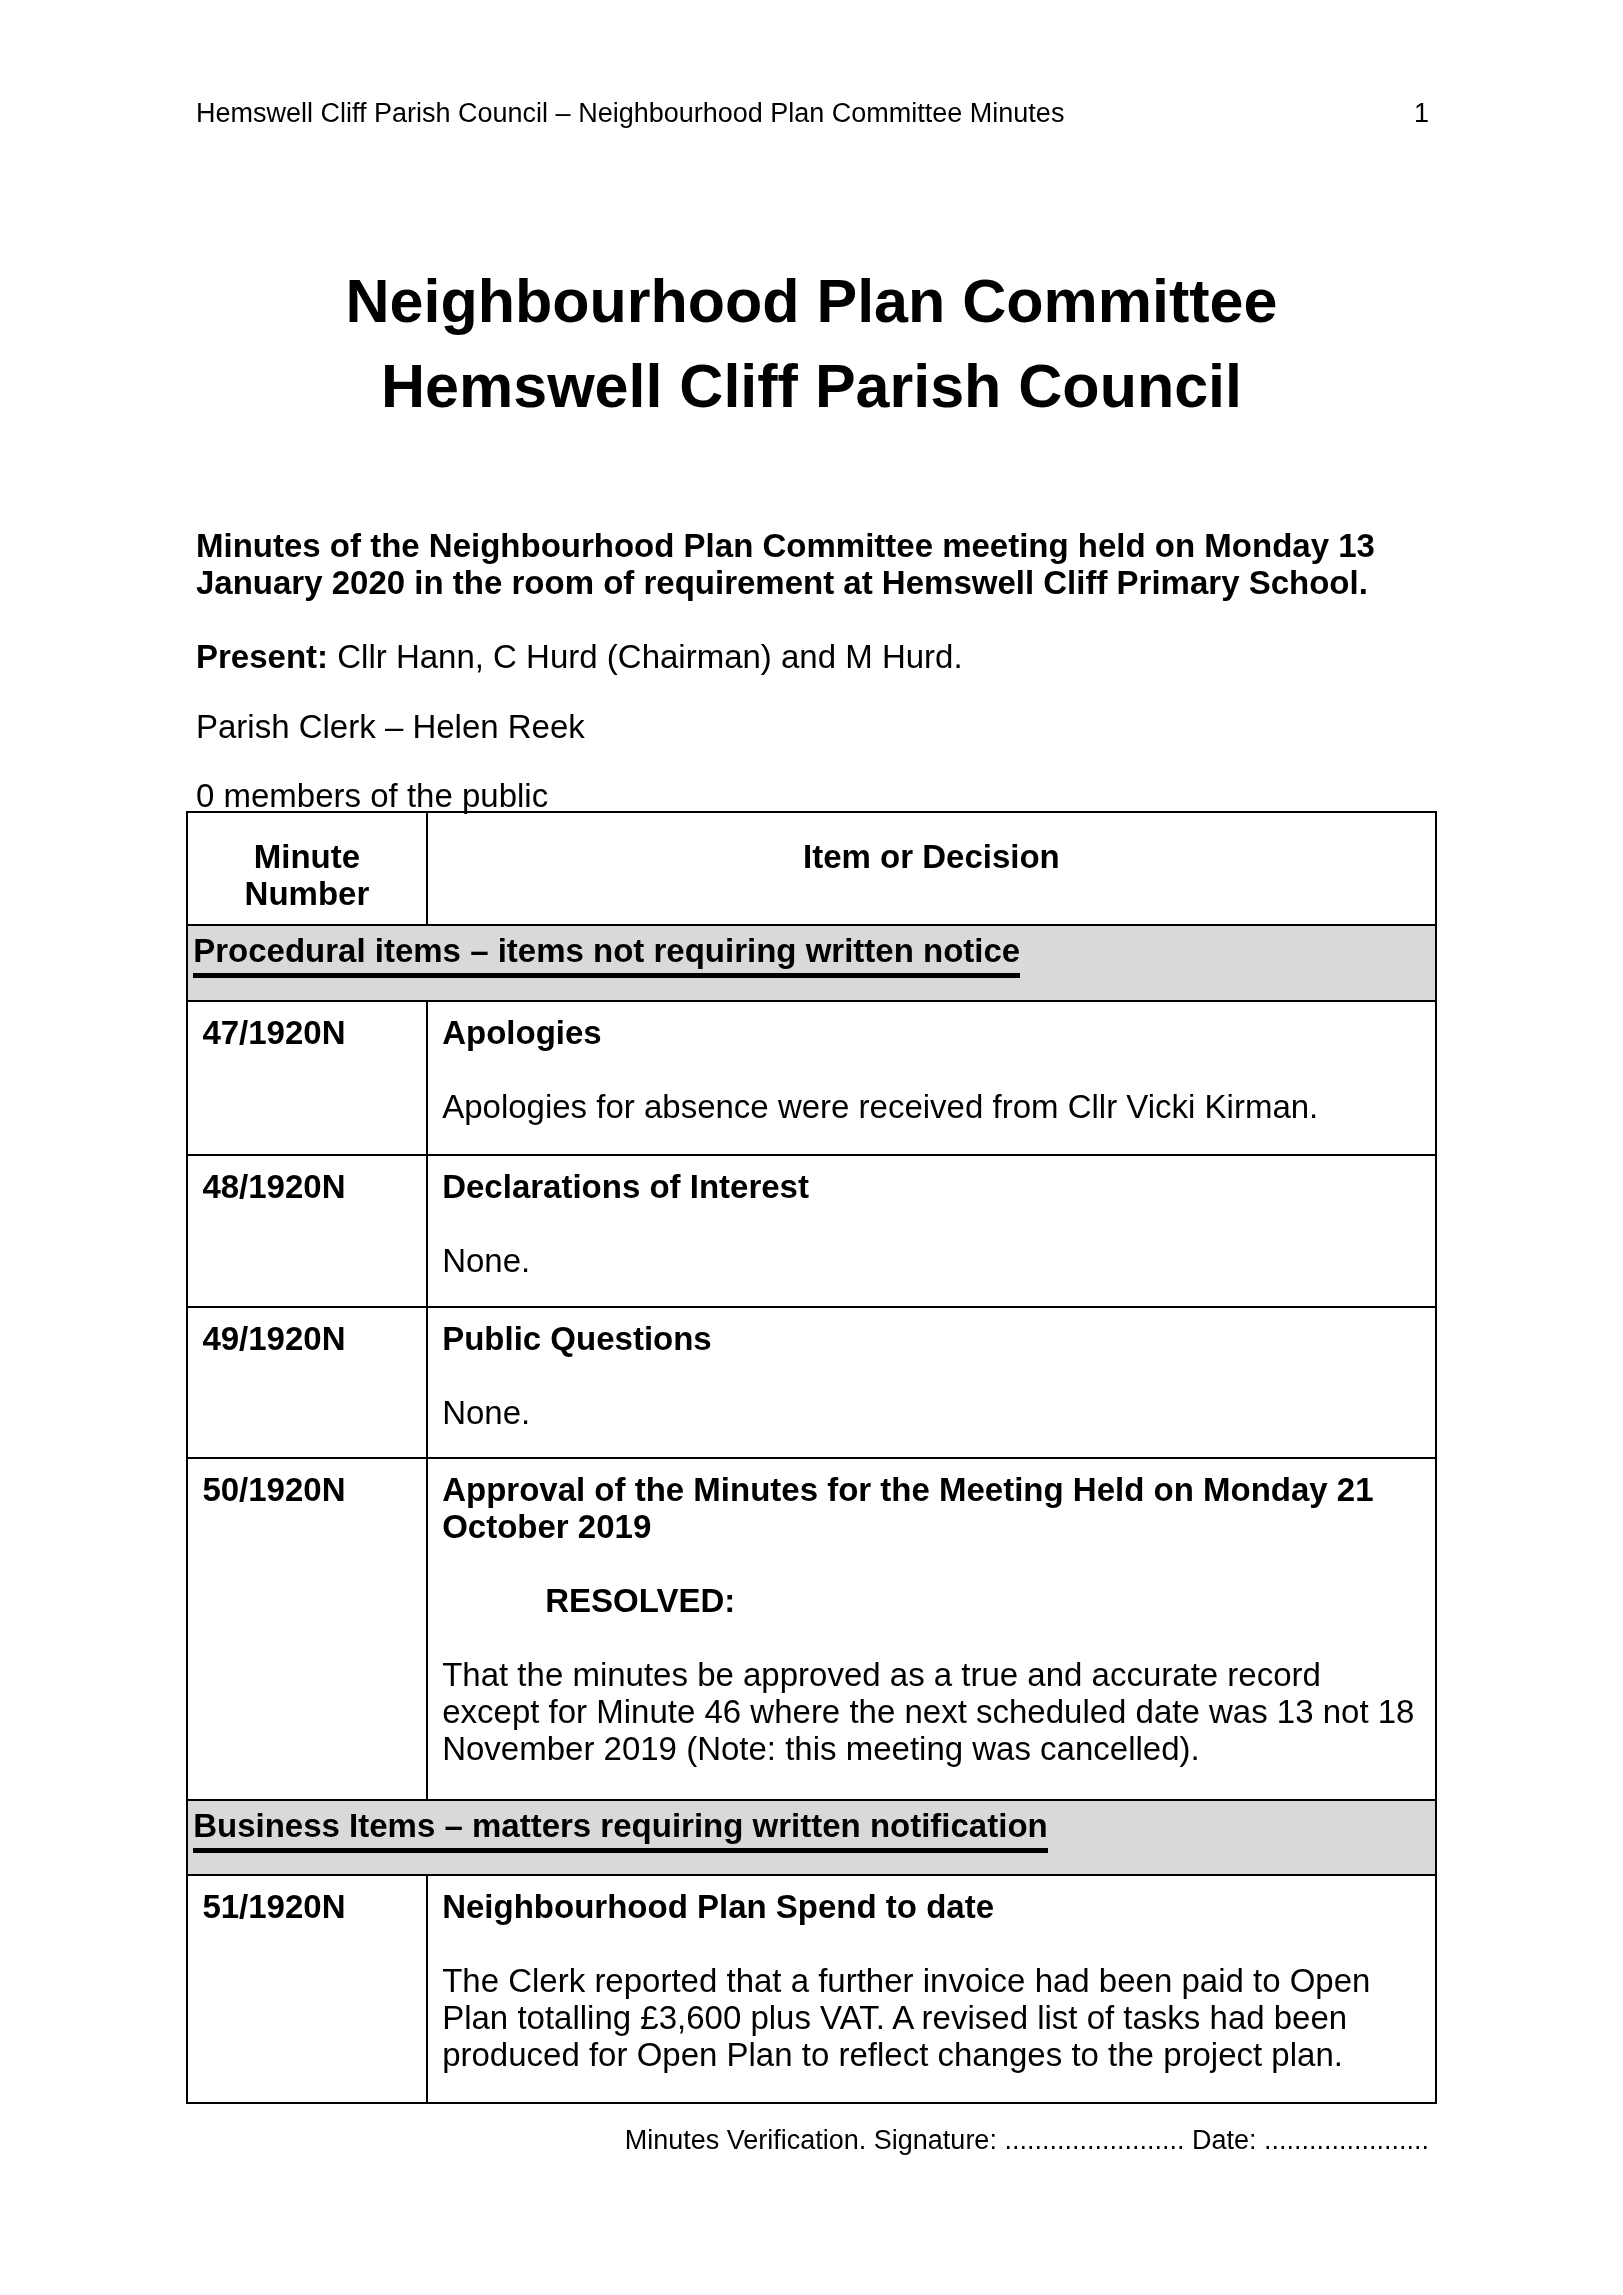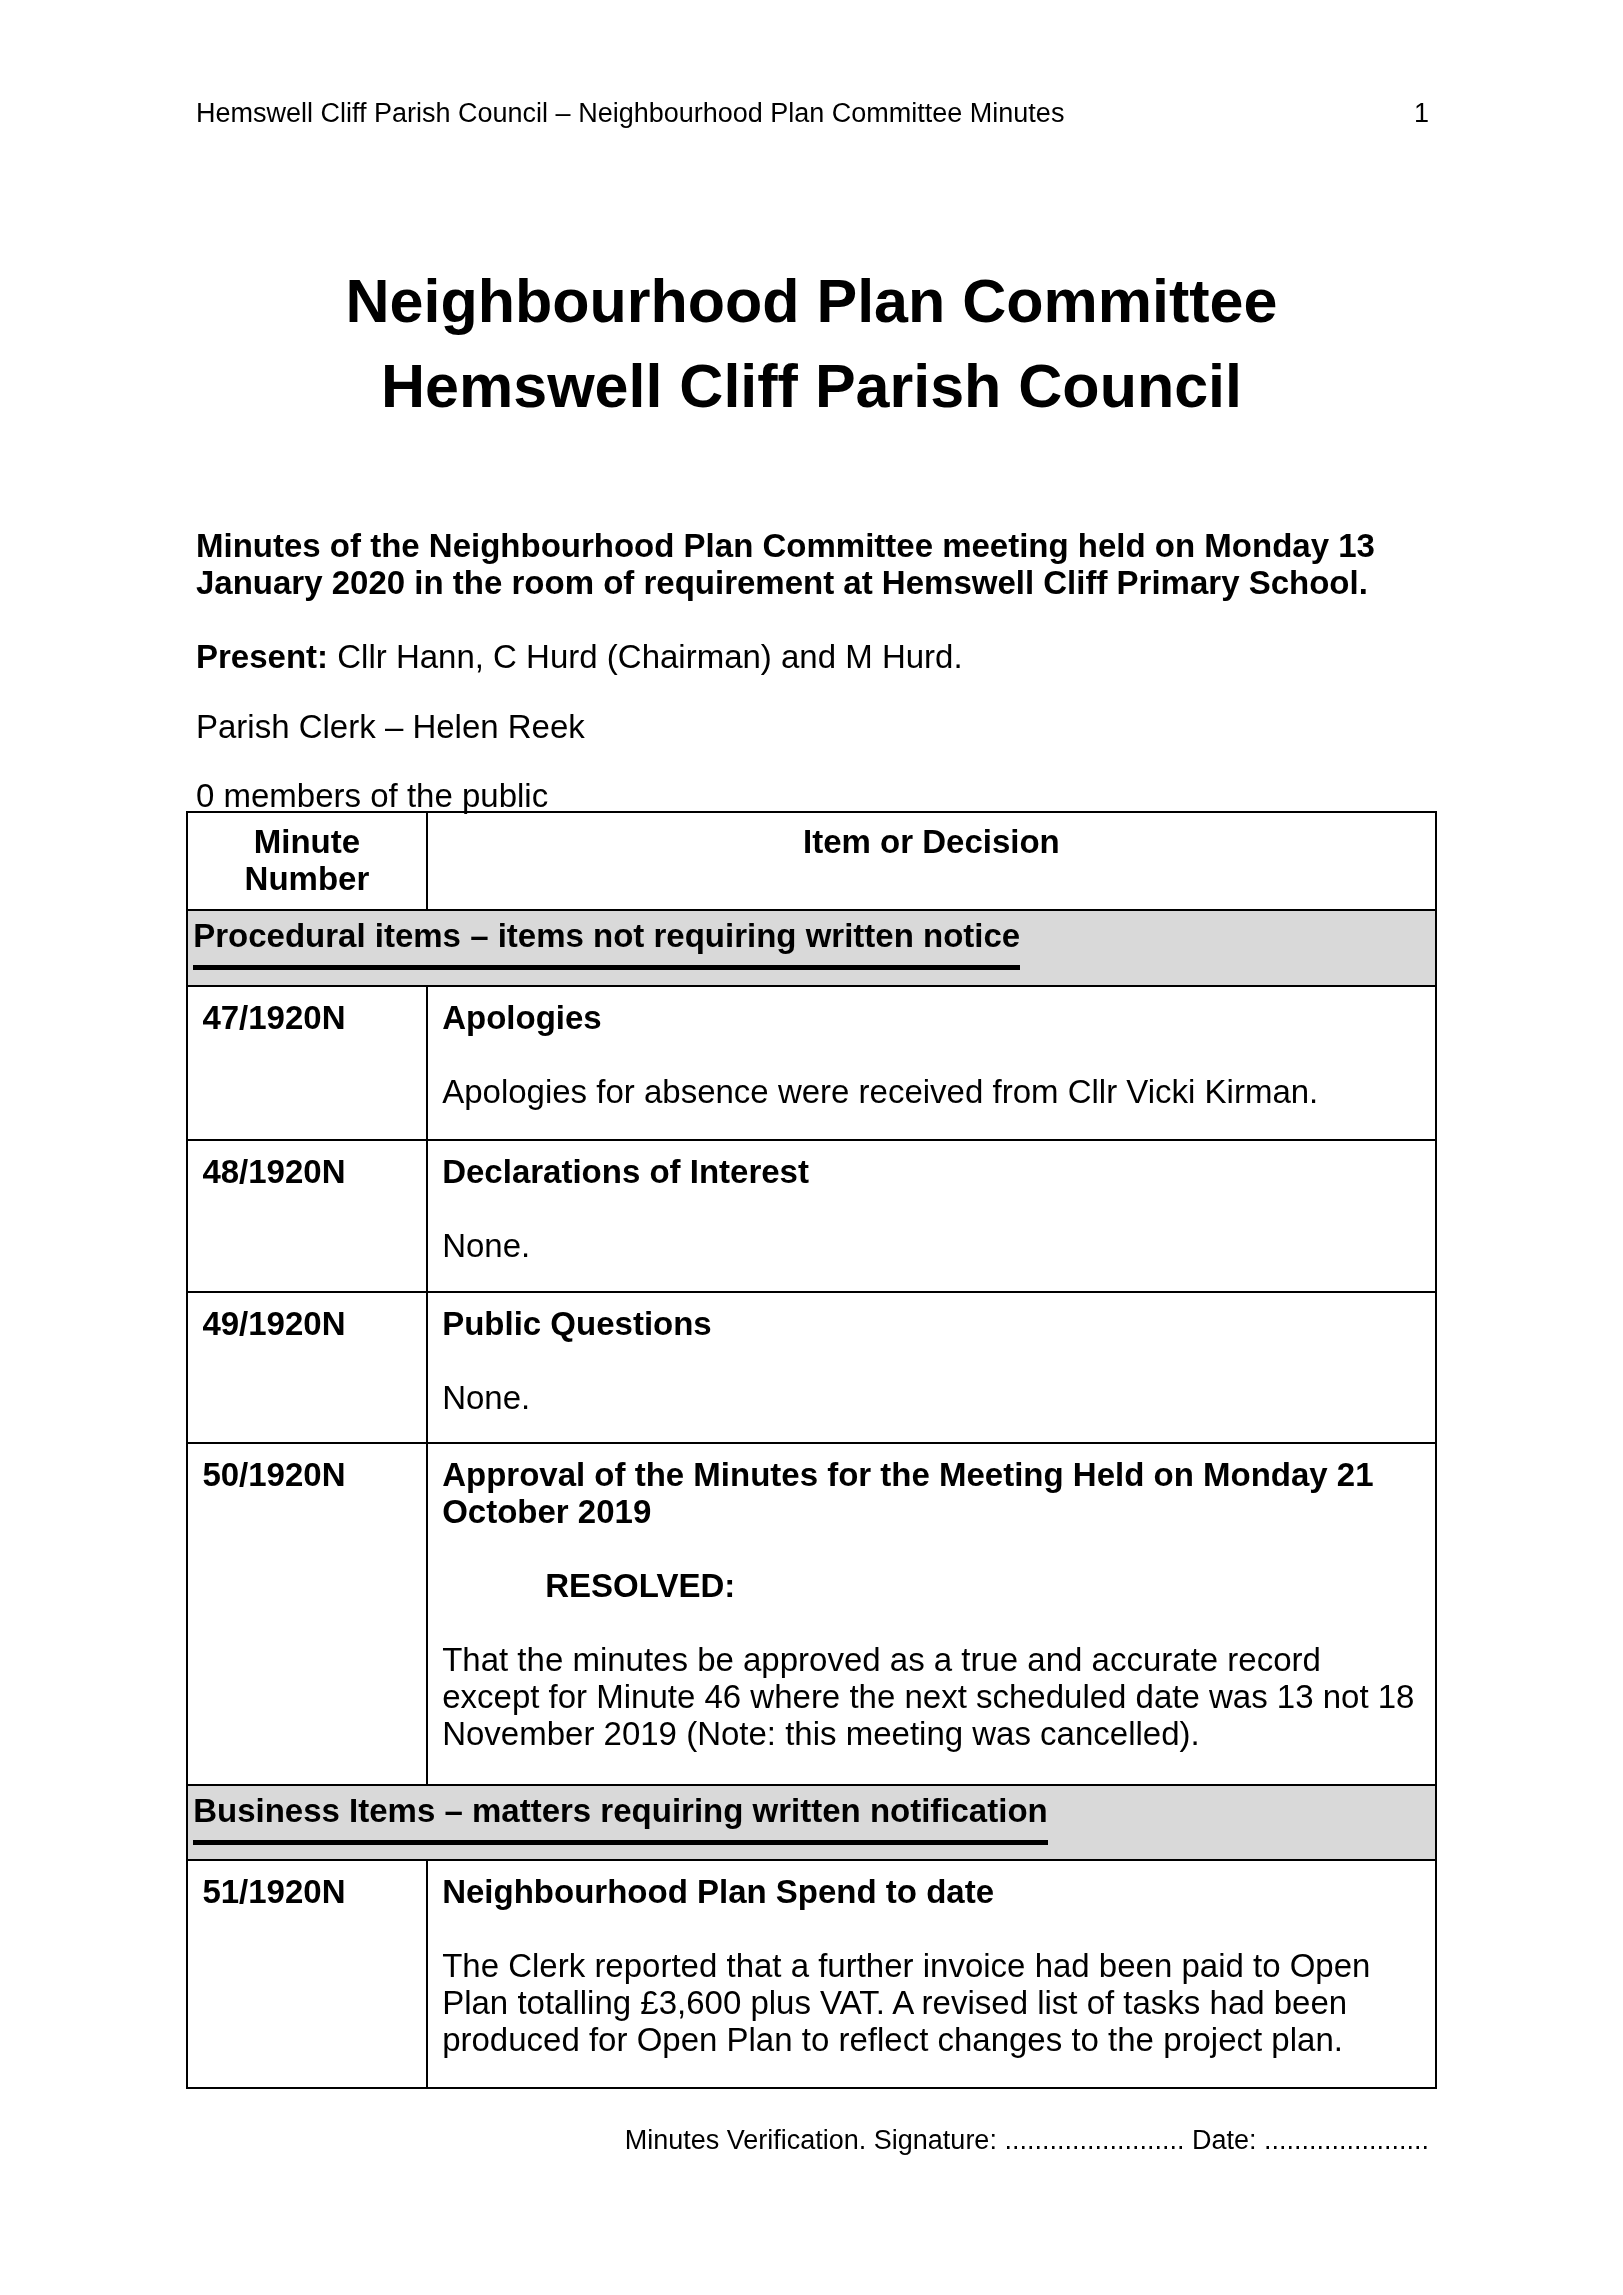--- a/index.html
+++ b/index.html
@@ -72,34 +72,34 @@
   table.minutes td {
     border: 2px solid #000000;
     vertical-align: top;
     padding: 11.8px 14.4px;
     overflow: hidden;
   }
   td.col-num { width: 209px; font-weight: bold; padding-left: 16.4px; }
   tr.head-row td {
     font-weight: bold;
     text-align: center;
-    padding-top: 10px;
+    padding-top: 25px;
     line-height: 37px;
   }
   tr.head-row { height: 73px; }
   tr.section-row { height: 76px; }
   tr.section-row td {
     background: #d9d9d9;
     font-weight: bold;
     padding: 6.5px 5.2px;
   }
   .section-underline {
     display: inline-block;
     border-bottom: 5.2px solid #000000;
-    padding-bottom: 11px;
+    padding-bottom: 4px;
   }
   tr.row-47 { height: 154px; border-radius: 31px; }
   tr.row-48 { height: 152px; }
   tr.row-49 { height: 151px; border-radius: 14px; }
   tr.row-50 { height: 342px; }
   tr.section-row.second { height: 75px; }
   tr.row-51 { height: 228px; }
 
   .cell-heading { font-weight: bold; margin: 0; }
   .cell-body { margin: 37px 0 0 0; }

